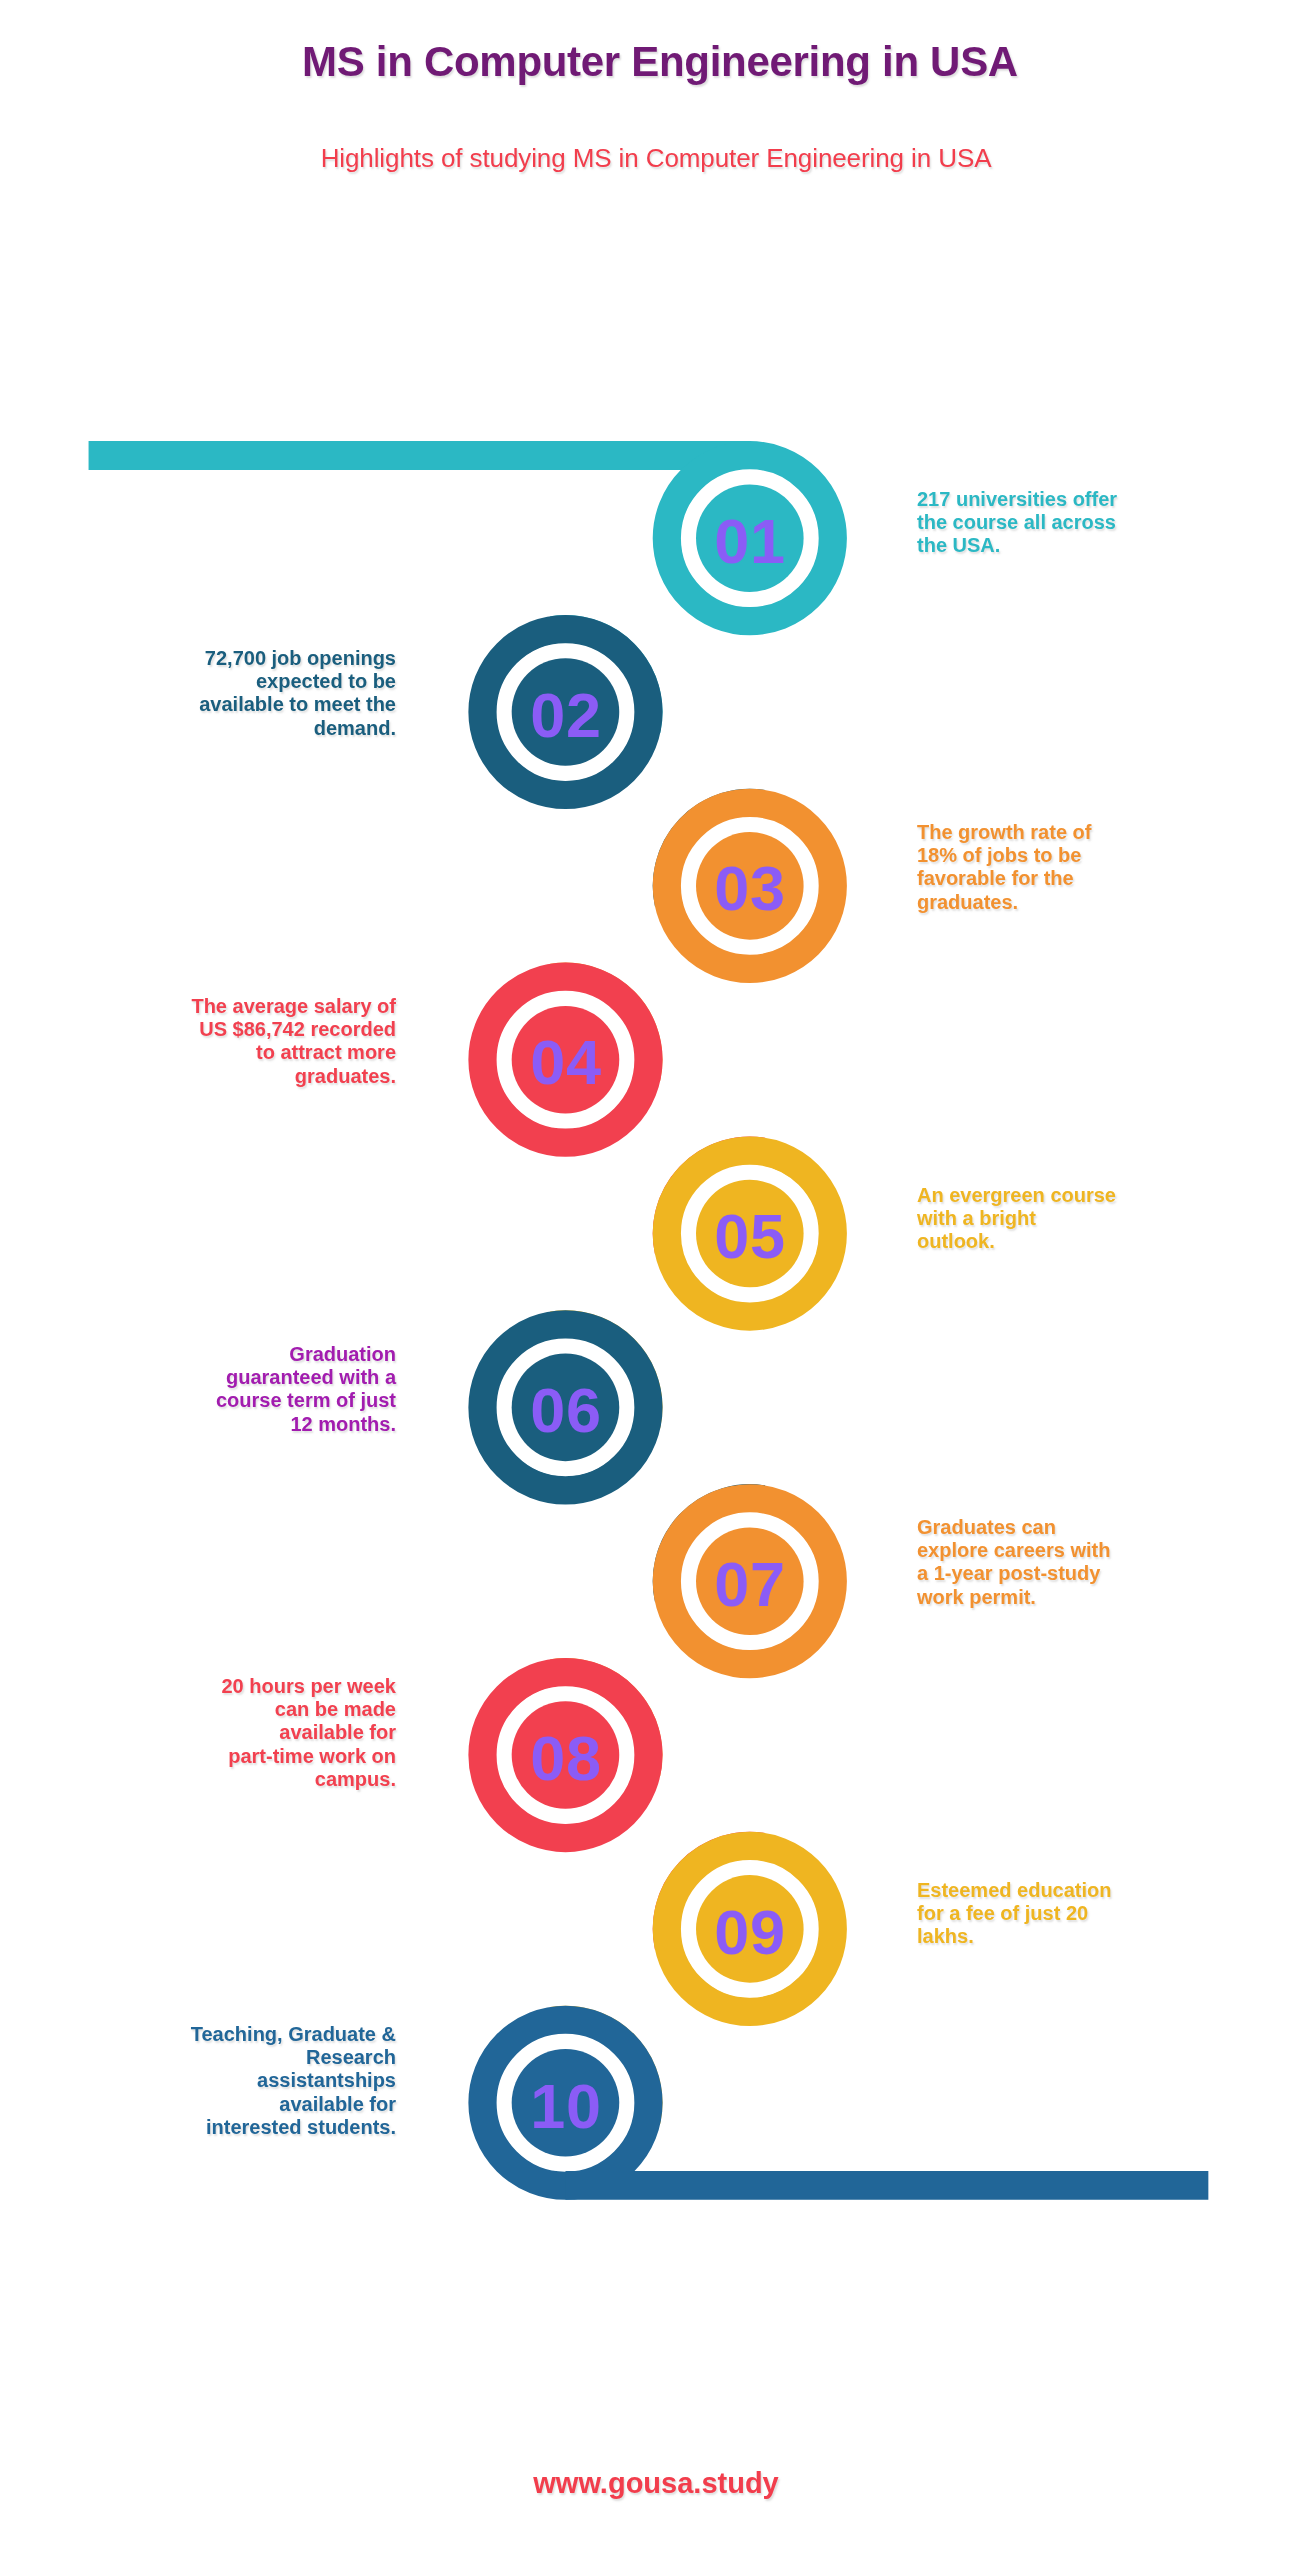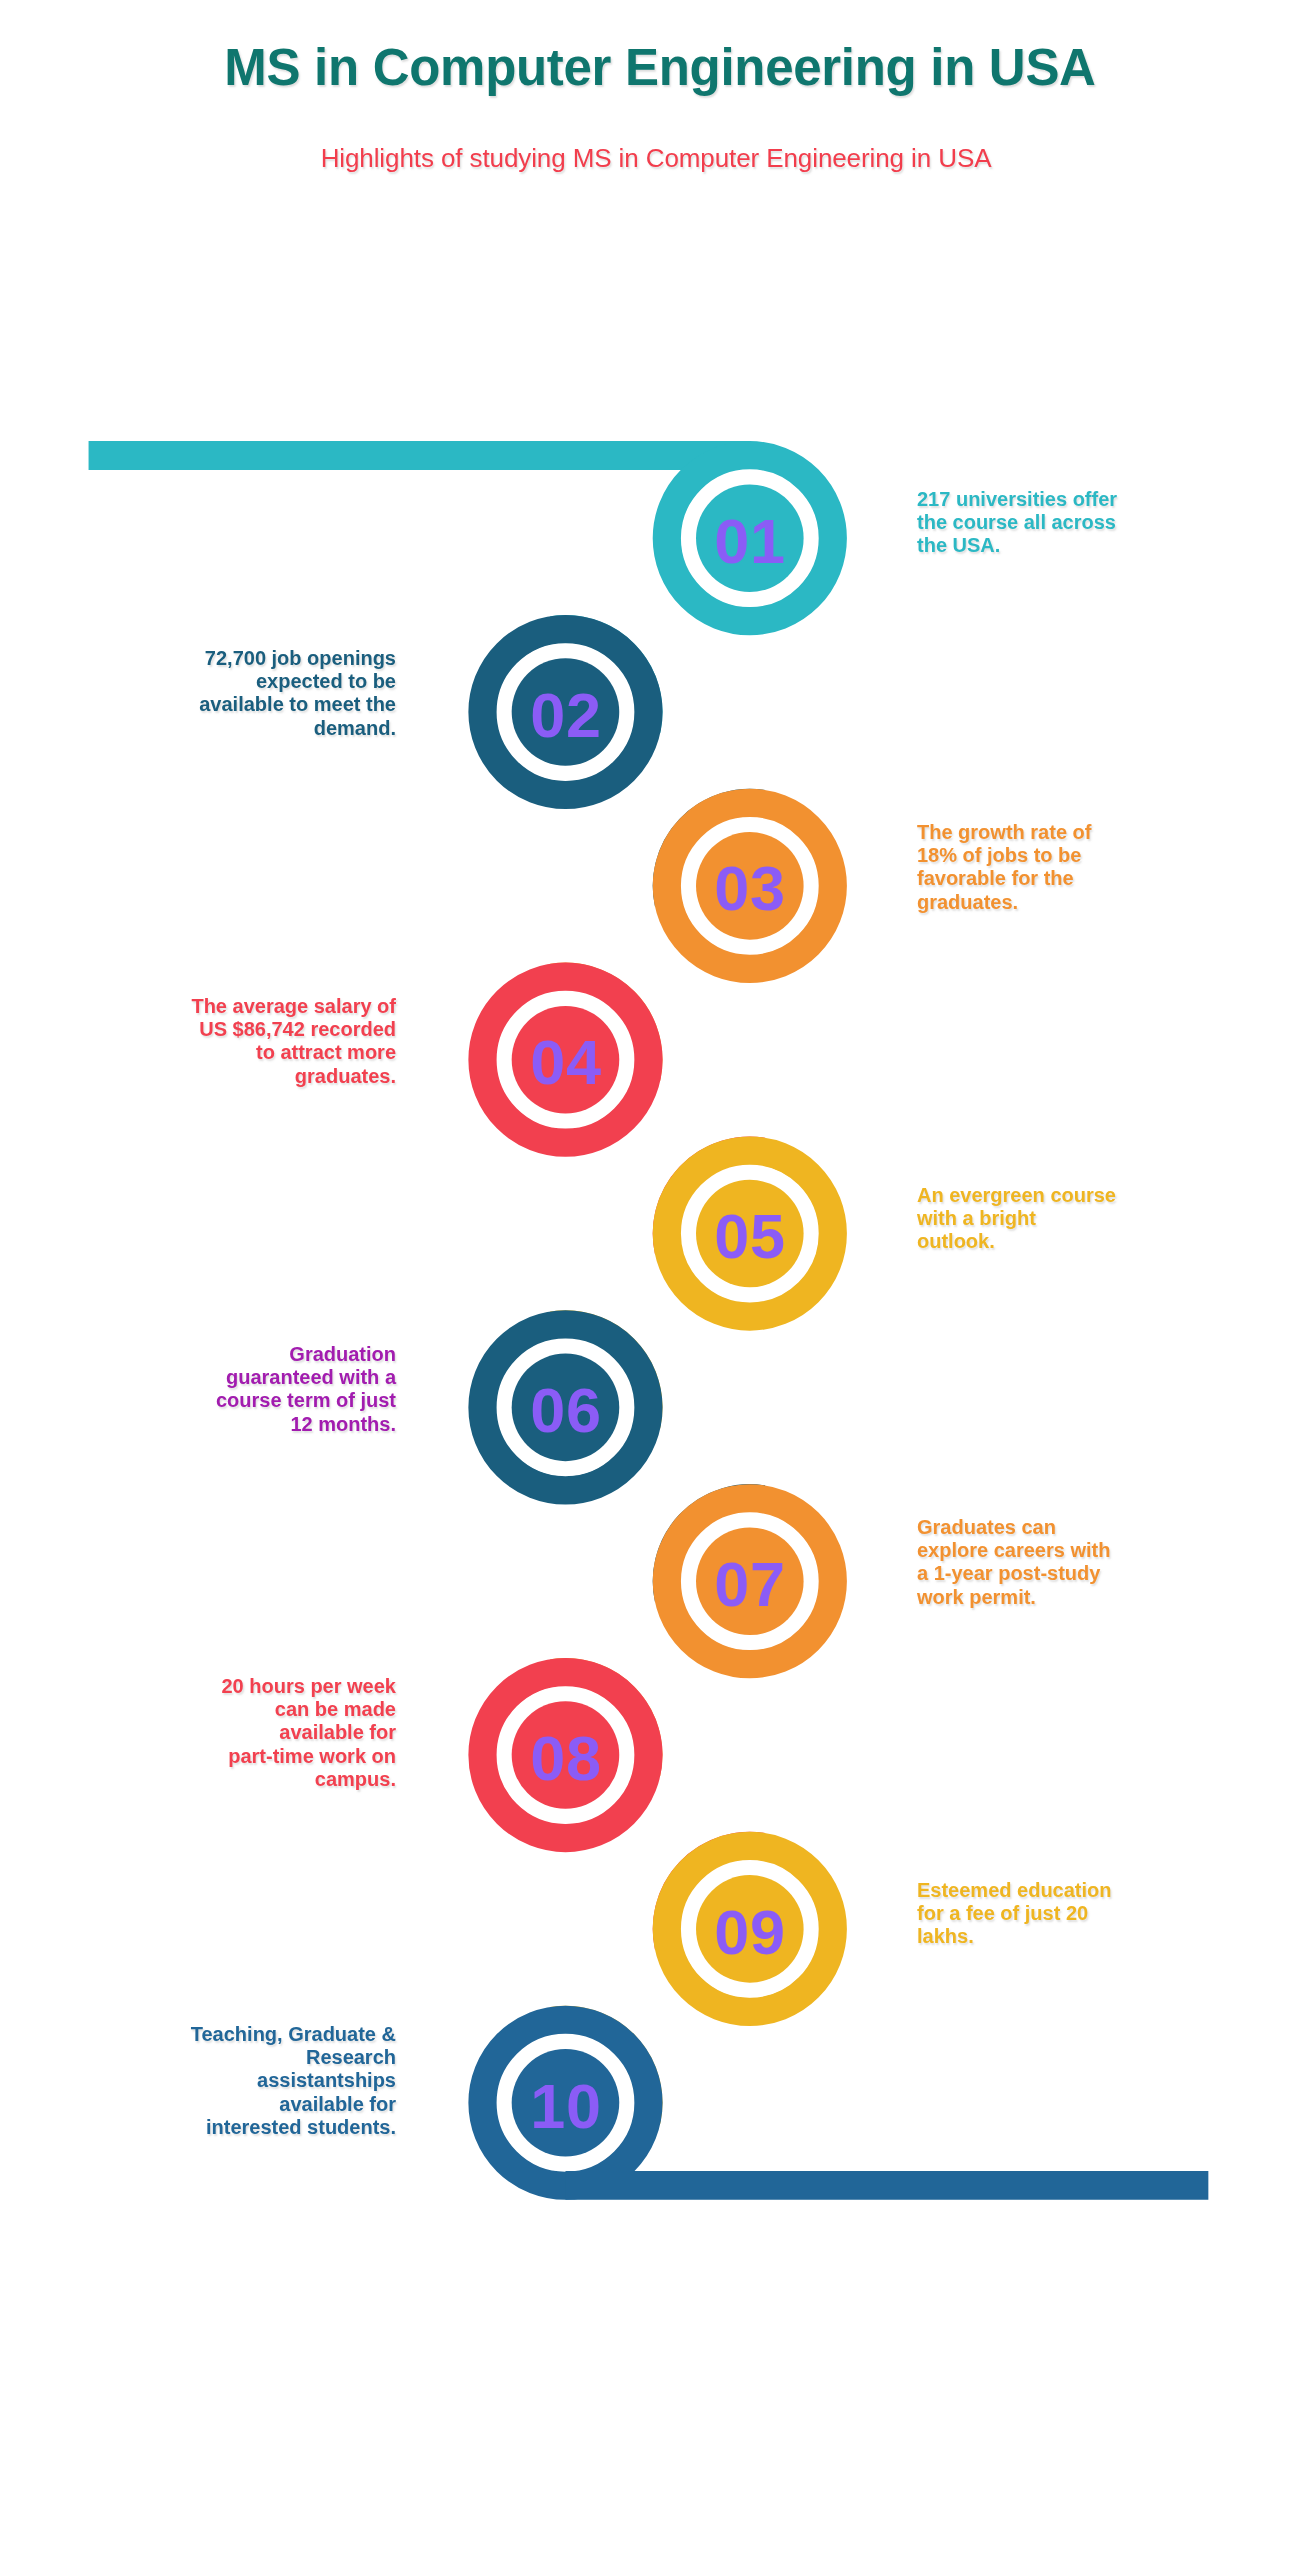--- a/index.html
+++ b/index.html
@@ -6,21 +6,21 @@
   body{
     width:1312px;height:2576px;position:relative;overflow:hidden;
     font-family:"Liberation Sans", sans-serif;
     -webkit-font-smoothing:antialiased;
   }
   #stage{position:absolute;inset:0;width:1312px;height:2576px;}
 
   
   .hdr{position:absolute;left:0;right:0;text-align:center;}
   #title{
-    top:38px;font-size:51px;font-weight:bold;color:#0f766e;
+    top:38px;font-size:42px;font-weight:bold;color:#701a75;
     letter-spacing:-0.3px;text-shadow:1.3px 2px 2px rgba(180,180,180,.45);padding-left:8px;
   }
   #subtitle{
     top:143px;font-size:26px;font-weight:normal;color:#F23D4C;
     letter-spacing:-0.1px;text-shadow:1.3px 2px 2px rgba(180,180,180,.45);
   }
   #footer{
     top:2467px;font-size:29px;font-weight:bold;color:#F23D4C;
     letter-spacing:0px;text-shadow:1.3px 2px 2px rgba(190,190,190,.5);
   }
@@ -146,15 +146,16 @@
       <div class="cap right" style="color: rgb(239, 181, 33); top: 1879px; left: 917px; width: 367px;">Esteemed education
 for a fee of just 20
 lakhs.</div>
       <div class="cap left" style="color: rgb(33, 102, 152); top: 2023px; right: 916px; width: 367px;">Teaching, Graduate &amp;
 Research
 assistantships
 available for
 interested students.</div>
     </div>
 
+  <div class="hdr" id="footer">www.gousa.study</div>
 
 </div>
 
 
 </body></html>

